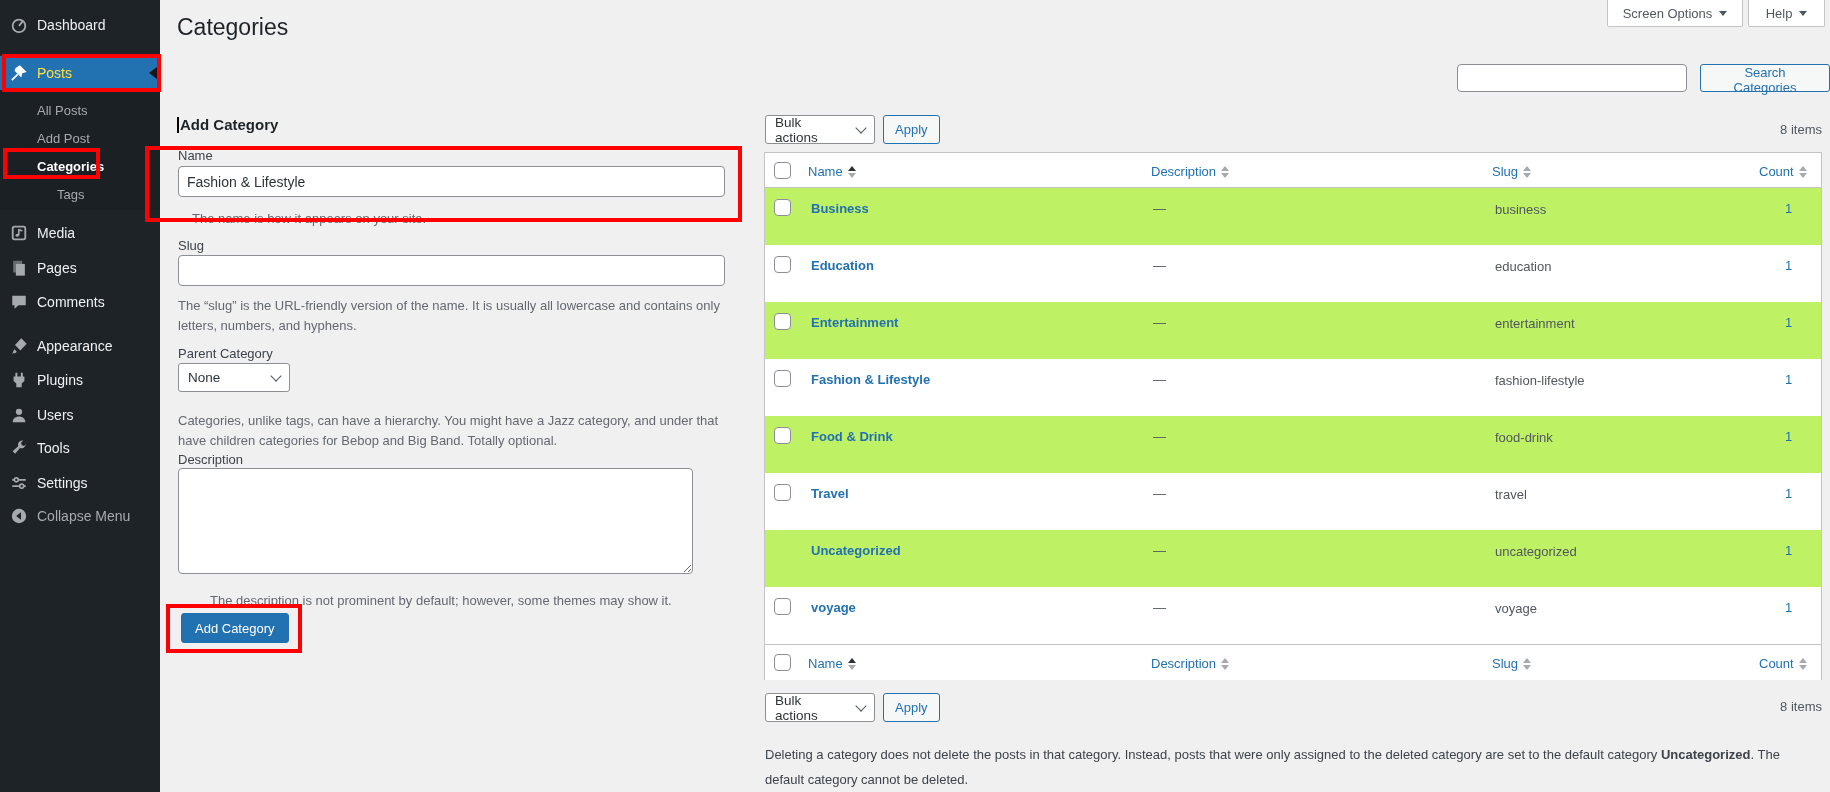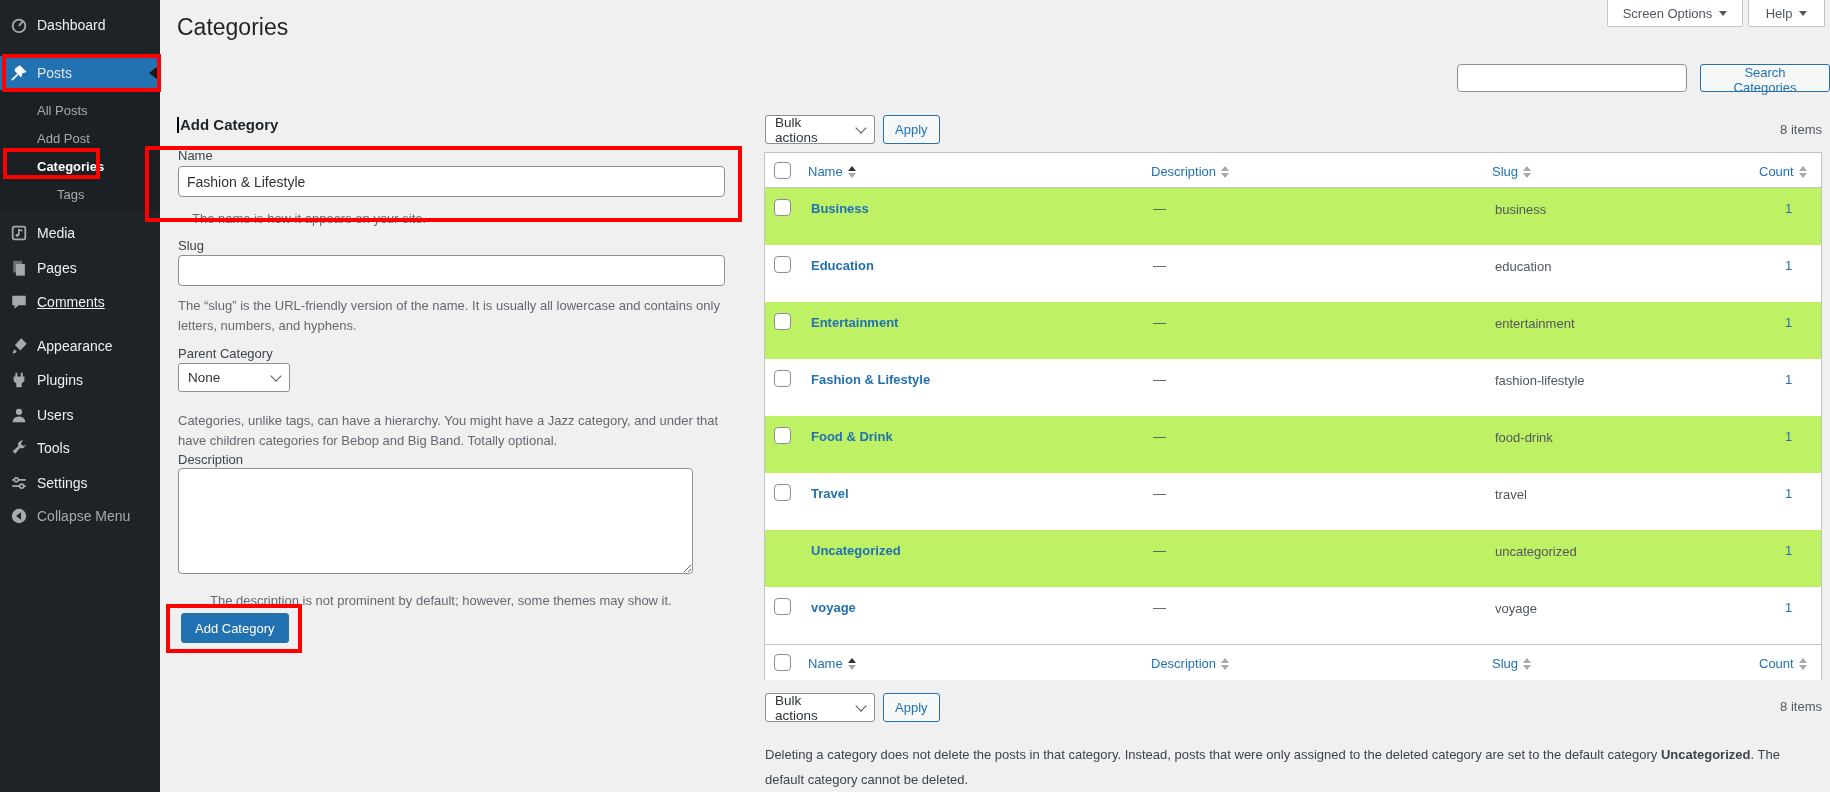--- a/index.html
+++ b/index.html
@@ -4,21 +4,21 @@
 <style>
   html,body{margin:0;padding:0;}
   body{font-family:"Liberation Sans","DejaVu Sans",sans-serif;background:#f0f0f1;}
   #page{position:relative;width:1830px;height:792px;overflow:hidden;background:#f0f0f1;}
 
   
   #sidebar{position:absolute;left:0;top:0;width:160px;height:792px;background:#1d2327;z-index:1;}
   .menu-item{position:absolute;left:0;width:160px;height:34px;display:flex;align-items:center;
              gap:9px;padding-left:10px;box-sizing:border-box;color:#f0f0f1;font-size:14px;cursor:pointer;}
   .menu-item .micon{width:18px;height:18px;display:inline-flex;}
-  .menu-item.active{background:#2271b1;color:#e5e5e5;}
+  .menu-item.active{background:#2271b1;color:#fde047;}
   .submenu{position:absolute;left:0;top:90px;width:160px;height:120px;background:#1b2024;}
   .submenu-item{position:absolute;left:0;width:160px;height:28px;display:flex;align-items:center;
                 padding-left:37px;box-sizing:border-box;color:#a7aaad;font-size:13px;cursor:pointer;}
   .submenu-item.current{color:#fff;font-weight:bold;}
   .posts-arrow{position:absolute;right:3px;top:11px;width:0;height:0;
                border-top:6px solid transparent;border-bottom:6px solid transparent;border-right:8px solid #14181b;}
 
   
   #page-title{position:absolute;left:177px;top:14px;font-size:23px;font-weight:400;color:#1d2327;margin:0;}
   .caret{position:absolute;left:177px;top:117px;width:2px;height:16px;background:#000;}
@@ -133,21 +133,21 @@
     <div class="menu-item" style="top:251px;">
       <span class="micon">
         <svg width="18" height="18" viewBox="0 0 20 20">
             <rect x="3.5" y="2" width="10" height="13" fill="#a7aaad" opacity="0.55"></rect>
             <rect x="6.5" y="5.5" width="10" height="13" fill="#a7aaad"></rect>
           </svg>
       </span>
       <span>Pages</span>
     </div>
 
-    <div class="menu-item" style="top:285px;text-decoration:underline;">
+    <div class="menu-item" style="top:285px;">
       <span class="micon">
         <svg width="18" height="18" viewBox="0 0 20 20">
             <path fill="#a7aaad" d="M2.5 3h15v10.5H9.5l-4.5 4v-4h-2.5z"></path>
           </svg>
       </span>
       <span>Comments</span>
     </div>
 
     <div class="menu-item" style="top:329px;">
       <span class="micon">

